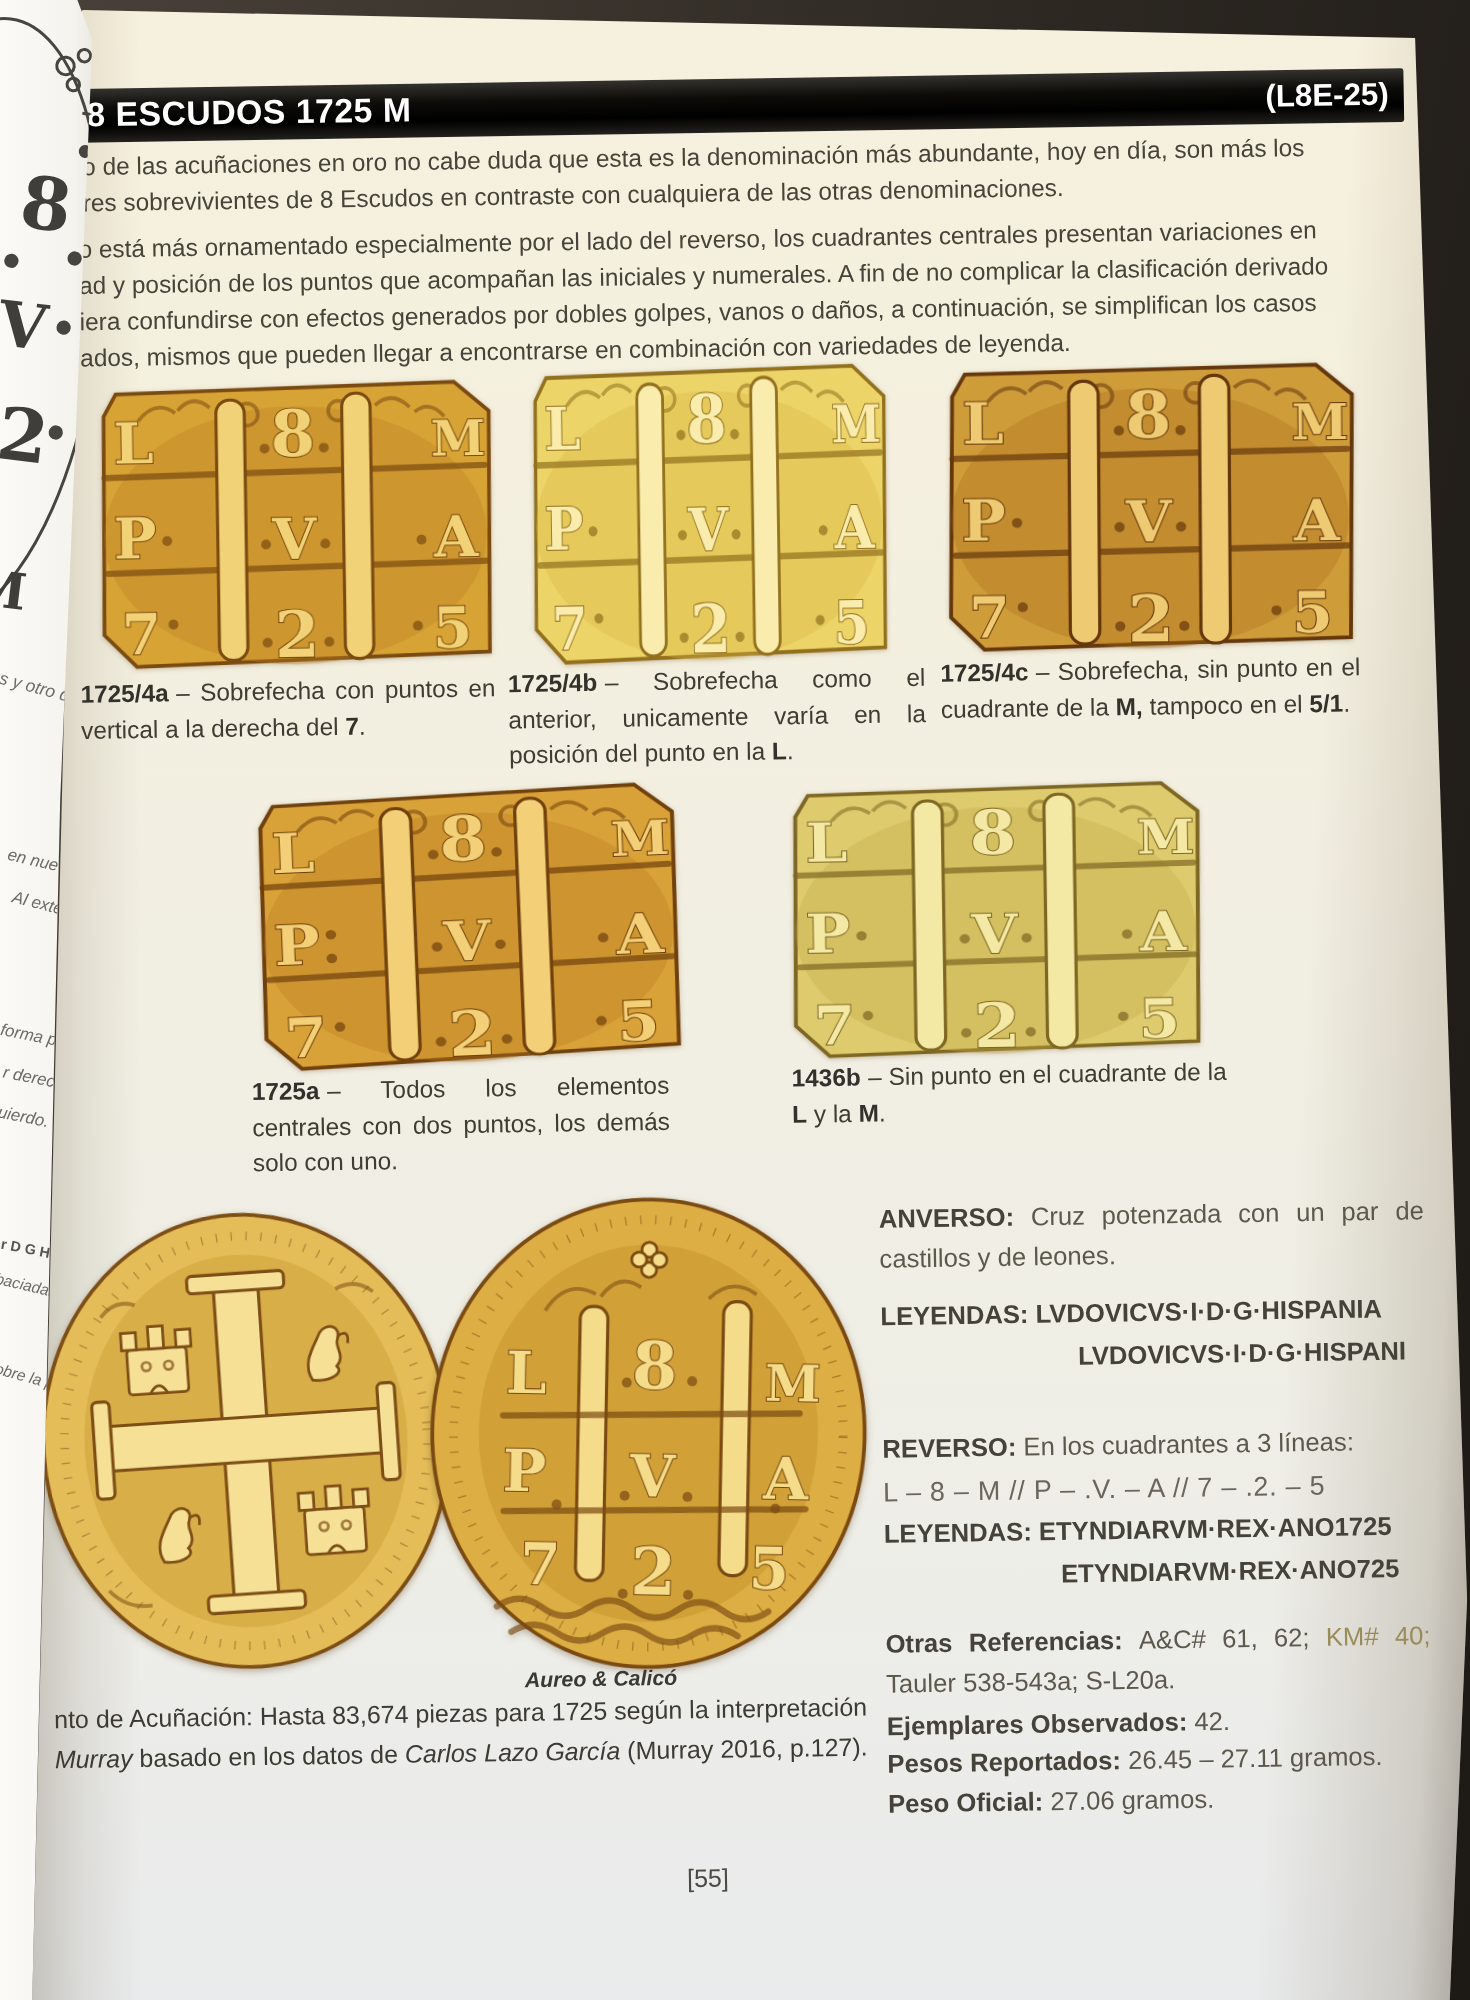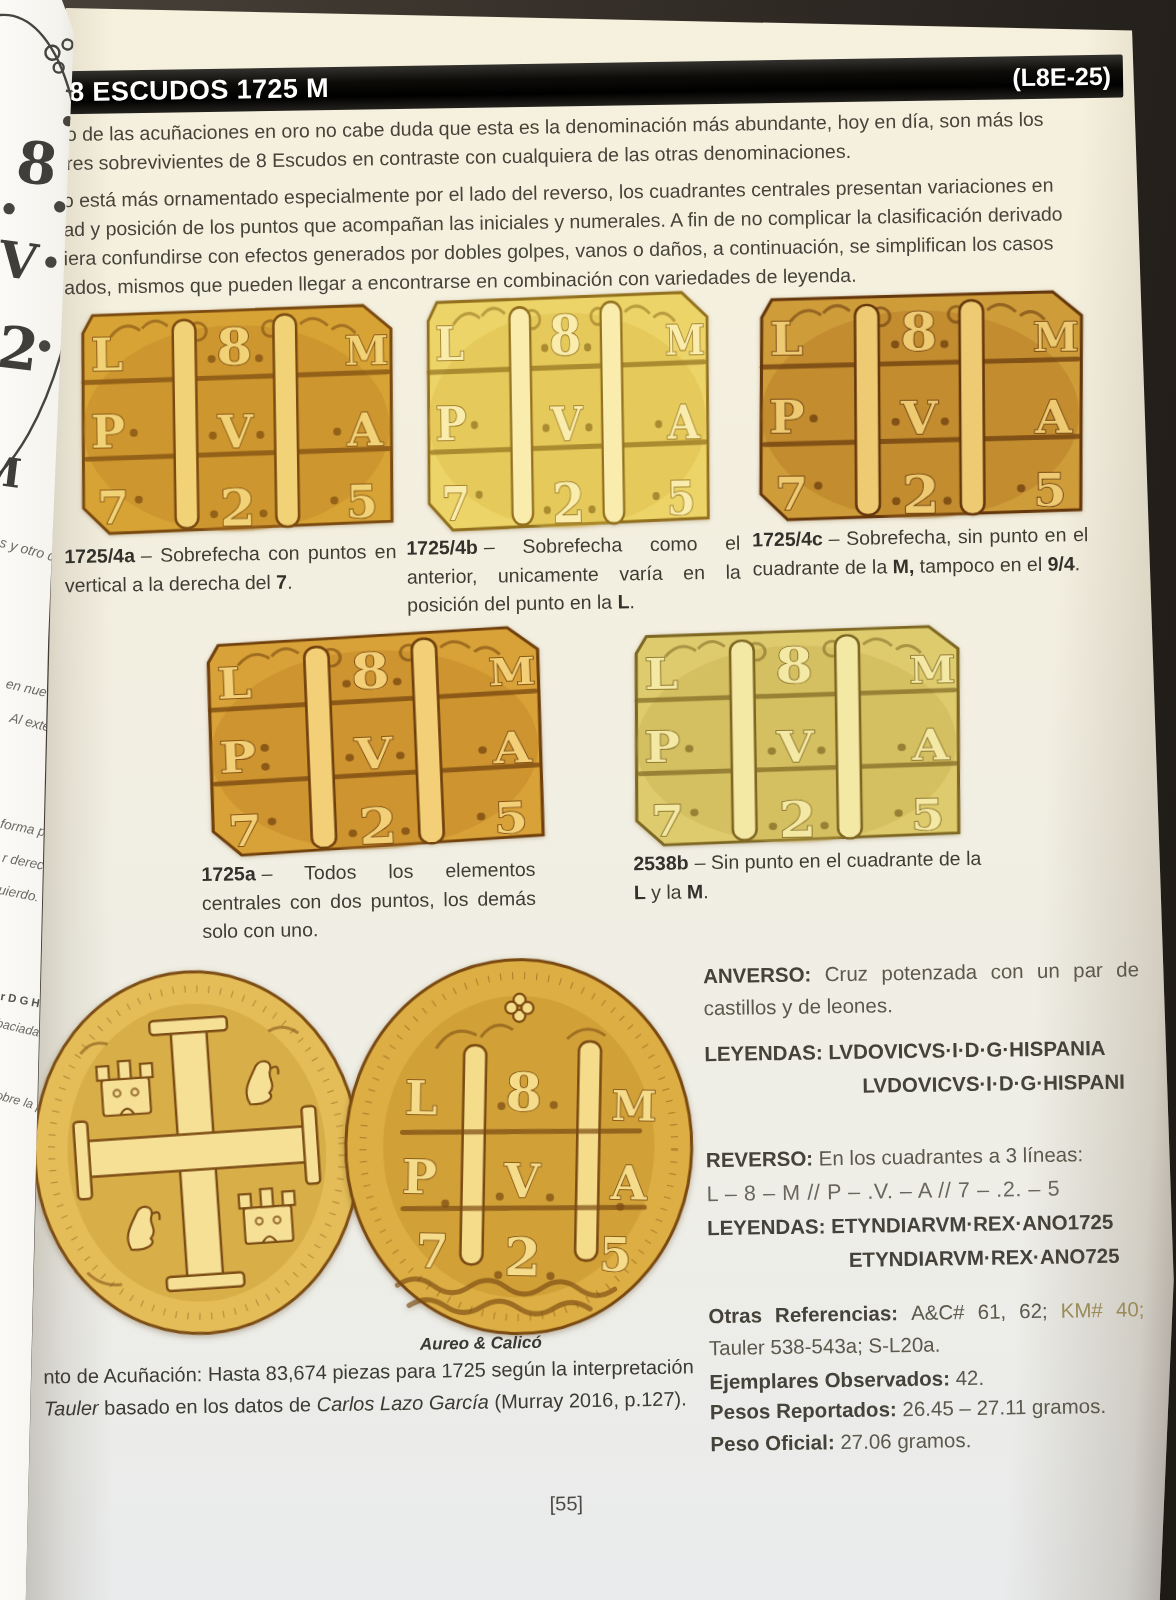--- a/index.html
+++ b/index.html
@@ -193,21 +193,21 @@
       </svg>
     </figure>
 
     <div class="caption" style="left:68px;top:534px;width:332px;">
       <b class="vid">1725/4a</b><span><span>–  Sobrefecha con puntos en vertical a la derecha del </span><span class="b">7</span><span>.</span></span>
     </div>
     <div class="caption" style="left:410px;top:531px;width:334px;">
       <b class="vid">1725/4b</b><span><span>–  Sobrefecha como el anterior, unicamente varía en la posición del punto en la </span><span class="b">L</span><span>.</span></span>
     </div>
     <div class="caption" style="left:756px;top:528px;width:336px;">
-      <b class="vid">1725/4c</b><span><span>–  Sobrefecha, sin punto en el cuadrante de la </span><span class="b">M,</span><span> tampoco en el </span><span class="b">9/4</span><span>.</span></span>
+      <b class="vid">1725/4c</b><span><span>–  Sobrefecha, sin punto en el cuadrante de la </span><span class="b">M,</span><span> tampoco en el </span><span class="b">5/1</span><span>.</span></span>
     </div>
 
     <figure class="coin-crop" style="left: 206px; top: 628px; width: 338px; height: 220px; transform: rotate(-1.5deg); --base: #d9a238; --mid: #b67b1f; --dark: #70400d; --hi: #f3d077;">
       <svg viewBox="0 0 320 232" preserveAspectRatio="none">
         <polygon class="k-bg" points="16,8 290,2 318,26 316,222 30,230 4,204 6,26"></polygon>
         <ellipse class="k-patch" cx="160" cy="125" rx="155" ry="105"></ellipse>
         <path class="k-orn" d="M34 30 q14 -18 30 -6 M66 22 q12 -14 26 -2 M226 20 q14 -12 28 2 M258 26 q12 -10 24 4"></path>
         <circle class="k-orn" cx="122" cy="26" r="9"></circle>
           <circle class="k-orn" cx="196" cy="24" r="8"></circle>
         <path class="k-line" d="M6 76 L314 70"></path>
@@ -265,21 +265,21 @@
         <text class="k-t" x="34" y="220">7</text>
         <text class="k-t big" x="160" y="224">2</text>
         <text class="k-t" x="286" y="218">5</text>
       </svg>
     </figure>
 
     <div class="caption" style="left:200px;top:854px;width:334px;">
       <b class="vid">1725a</b><span><span>–  Todos los elementos centrales con dos puntos, los demás solo con uno.</span></span>
     </div>
     <div class="caption" style="left:632px;top:850px;width:348px;">
-      <b class="vid">2538b</b><span><span>– Sin punto en el cuadrante de la </span><span class="b">L</span><span> y la </span><span class="b">M</span><span>.</span></span>
+      <b class="vid">1436b</b><span><span>– Sin punto en el cuadrante de la </span><span class="b">L</span><span> y la </span><span class="b">M</span><span>.</span></span>
     </div>
 
     <figure class="coin-round" style="left: 22px; top: 960px; width: 338px; height: 374px; transform: rotate(-3deg); --base: #e4bd58; --mid: #c4922e; --dark: #7d4e15; --hi: #f6e096;">
       <svg viewBox="0 0 340 375">
         <ellipse class="k-bg" cx="170" cy="187" rx="163" ry="182"></ellipse>
         <ellipse class="k-patch" cx="170" cy="187" rx="130" ry="150"></ellipse>
         <ellipse class="k-ring" cx="170" cy="187" rx="146" ry="165"></ellipse>
         <g class="k-cross-g">
           <rect x="152" y="60" width="36" height="256" rx="4"></rect>
           <rect x="131" y="52" width="78" height="14" rx="4"></rect>
@@ -367,21 +367,21 @@
     <div class="detail" style="top:1214px;"><span class="b">LEYENDAS: </span><span class="b">ETYNDIARVM·REX·</span><span class="b a">ANO1725</span></div>
     <div class="detail alignr" style="top:1248px;width:412px;"><span class="b">ETYNDIARVM·REX·</span><span class="b a">ANO725</span></div>
 
     <div class="detail" style="top:1302px;text-align:justify;"><span class="b">Otras Referencias: </span><span>A&amp;C# 61, 62; </span><span class="a">KM# 40; </span><span>Tauler 538-543a; S-L20a.</span></div>
     <div class="detail" style="top:1368px;"><span class="b">Ejemplares Observados: </span><span>42.</span></div>
     <div class="detail" style="top:1398px;"><span class="b">Pesos Reportados: </span><span>26.45 – 27.11 gramos.</span></div>
     <div class="detail" style="top:1430px;"><span class="b">Peso Oficial: </span><span>27.06 gramos.</span></div>
 
     <div class="mintage">
       <div><span class="b">nto de Acuñación:</span><span> Hasta 83,674 piezas para 1725 según la interpretación</span></div>
-      <div><span class="i">Tauler</span><span> basado en los datos de </span><span class="i">Carlos Lazo García</span><span> (Murray 2016, p.127).</span></div>
+      <div><span class="i">Murray</span><span> basado en los datos de </span><span class="i">Carlos Lazo García</span><span> (Murray 2016, p.127).</span></div>
     </div>
 
     <div class="pagenum">[55]</div>
   </div>
 
   <div class="prev">
     <svg width="96" height="540" style="position:absolute;left:-6px;top:-8px;">
       <g transform="rotate(7 40 260)" fill="none" stroke="#47453f" stroke-width="2.4">
         <ellipse cx="-14" cy="270" rx="100" ry="242"></ellipse>
         <circle cx="34" cy="60" r="7"></circle>

